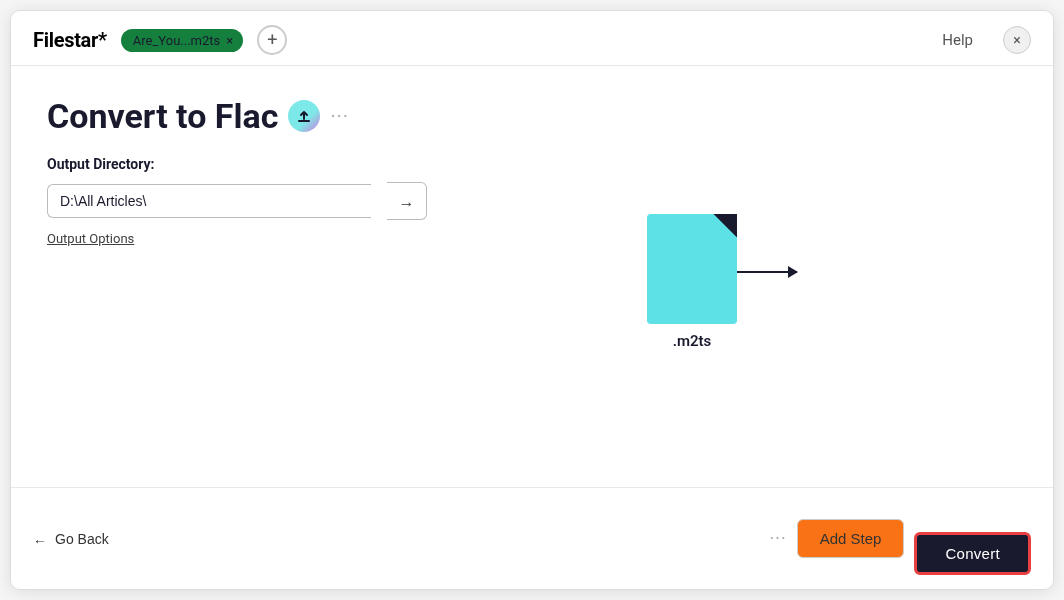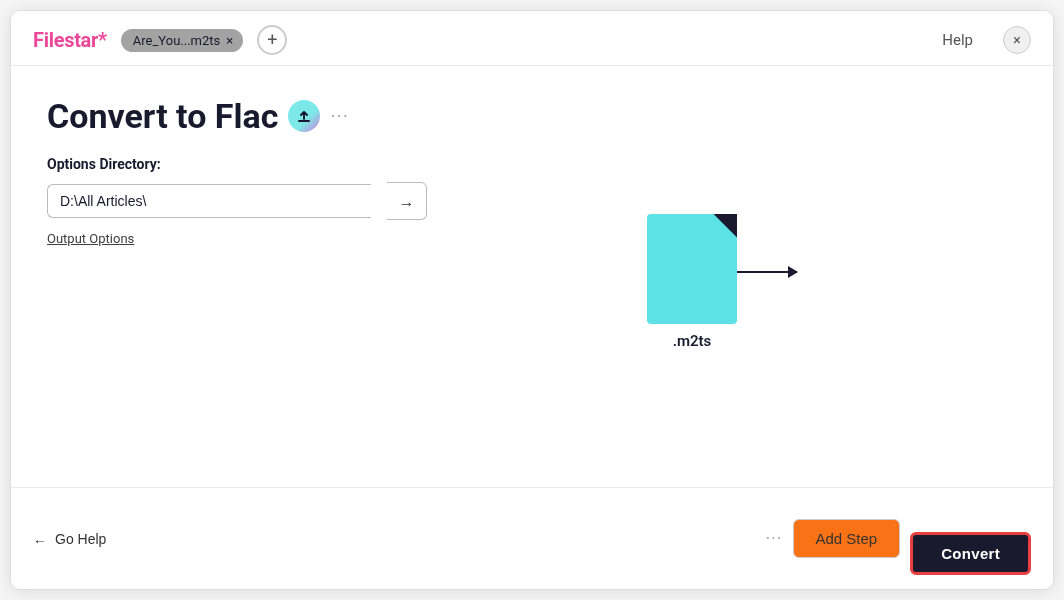--- a/index.html
+++ b/index.html
@@ -34,25 +34,25 @@
       background: #fff;
     }
     .header-left {
       display: flex;
       align-items: center;
       gap: 14px;
     }
     .app-title {
       font-size: 20px;
       font-weight: 700;
-      color: #ec4899;
+      color: #000000;
       letter-spacing: -0.3px;
     }
     .file-tab {
-      background: #a3a3a3;
+      background: #15803d;
       border-radius: 20px;
       padding: 4px 10px 4px 12px;
       font-size: 13px;
       color: #1a1a2e;
       display: flex;
       align-items: center;
       gap: 6px;
       cursor: pointer;
     }
     .file-tab .close-x {
@@ -292,21 +292,21 @@
       font-weight: 500;
     }
     .convert-btn {
       padding: 10px 28px;
       border: 3px solid #e84040;
       border-radius: 6px;
       background: #1a1a2e;
       font-size: 15px;
       color: #fff;
       cursor: pointer;
-      font-weight: 700;
+      font-weight: 400;
       letter-spacing: 0.3px;
       margin-top: 30px;
     }
   </style>
 </head>
 <body>
 
 <div class="app-window">
 
   <div class="header">
@@ -336,21 +336,21 @@
         <div class="upload-icon-btn">
           <svg viewBox="0 0 16 16" fill="none" xmlns="http://www.w3.org/2000/svg">
             <path d="M8 11V4M8 4L5 7M8 4L11 7" stroke="#1a1a2e" stroke-width="2" stroke-linecap="round" stroke-linejoin="round"></path>
             <path d="M3 13h10" stroke="#1a1a2e" stroke-width="2" stroke-linecap="round"></path>
           </svg>
         </div>
         <span class="dots-btn">···</span>
       </div>
 
       <div>
-        <div class="output-label">Options Directory:</div>
+        <div class="output-label">Output Directory:</div>
         <div style="height:8px;"></div>
         <div class="output-dir-row">
           <input class="output-dir-input" type="text" value="D:\All Articles\" style="">
           <div class="output-dir-arrow">→</div>
         </div>
         <div style="height:8px;"></div>
         <span class="output-options-link">Output Options</span>
       </div>
     </div>
 
@@ -368,21 +368,21 @@
           <div class="arrow-line"></div>
         </div>
 
       </div>
     </div>
   </div>
 
   <div class="footer">
     <button class="go-back-btn">
       <span>←</span>
-      <span>Go Help</span>
+      <span>Go Back</span>
     </button>
     <div class="footer-right">
       <span class="footer-dots">···</span>
       <button class="add-step-btn">Add Step</button>
       <button class="convert-btn">Convert</button>
     </div>
   </div>
 </div>
 
 </body></html>

